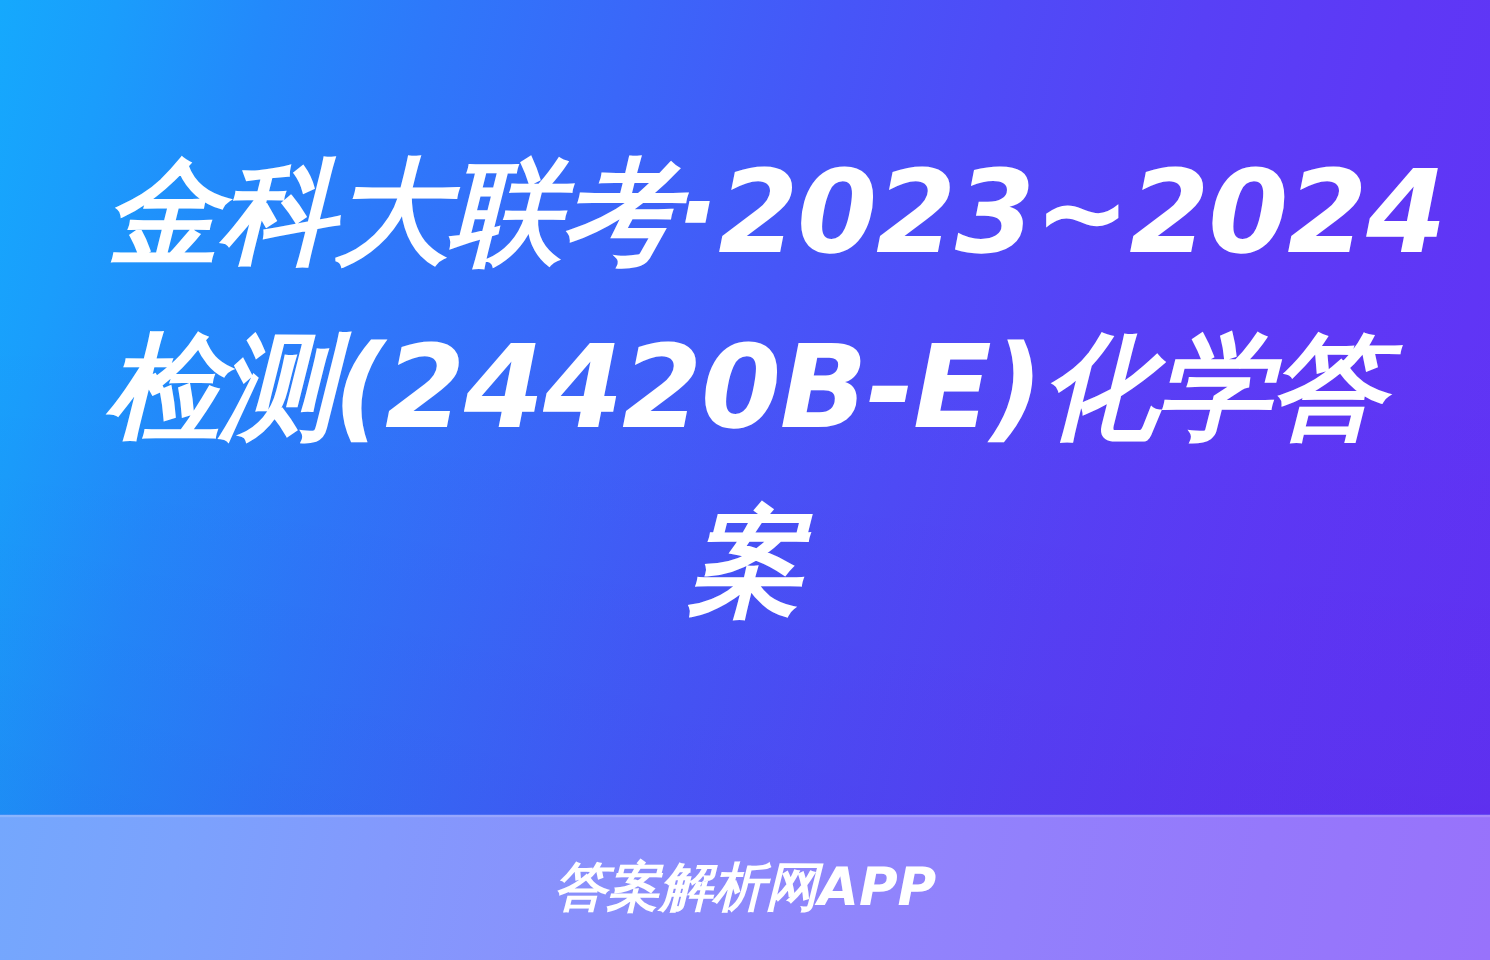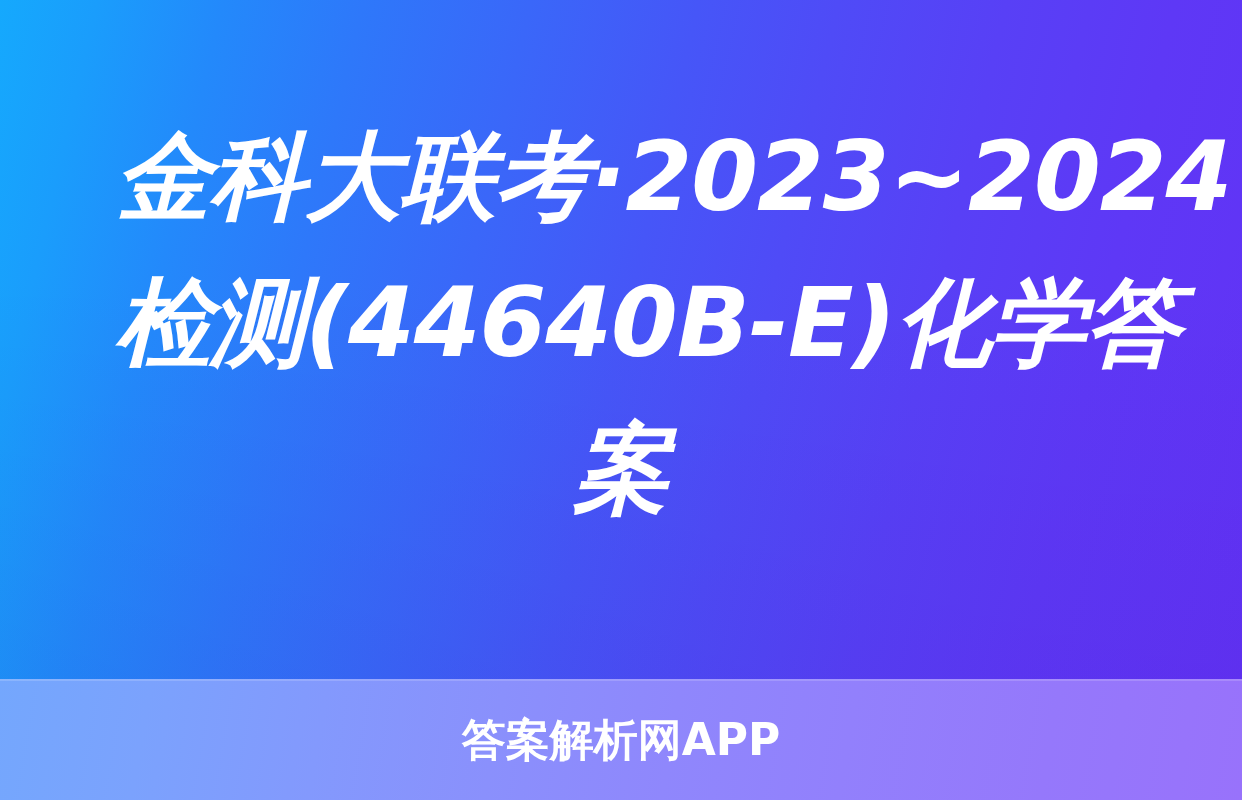--- a/index.html
+++ b/index.html
@@ -70,21 +70,20 @@
     font-style: italic;
     line-height: 146px;
     letter-spacing: -1px;
     white-space: nowrap;
     text-align: center;
   }
   .title-line.l1,
   .title-line.l2,
   .title-line.l3 {
     text-align: left;
-    margin-left: 27px;
   }
   .title-line.l4 {
     text-align: center;
   }
 
   
   .footer-band {
     position: absolute;
     left: 0;
     top: 679px;
@@ -117,35 +116,36 @@
     height: 121px;
     display: flex;
     align-items: center;
     justify-content: center;
   }
   .watermark-text {
     color: #ffffff;
     font-family: "DejaVu Sans", "Liberation Sans", sans-serif;
     font-size: 44px;
     font-weight: 700;
+    font-style: italic;
     letter-spacing: 0px;
     line-height: 1;
     white-space: nowrap;
   }
 </style>
 </head>
 <body>
 
 <div class="poster">
 
   <div class="hero"></div>
 
   <div class="title-block">
     <span class="title-line l1">金科大联考·2023~2024</span>
-    <span class="title-line l3">检测(44640B-E)化学答</span>
+    <span class="title-line l3">检测(24420B-E)化学答</span>
     <span class="title-line l4">案</span>
   </div>
 
   <div class="footer-band">
     <div class="watermark">
       <span class="watermark-text">答案解析网APP</span>
     </div>
   </div>
 
 </div>

